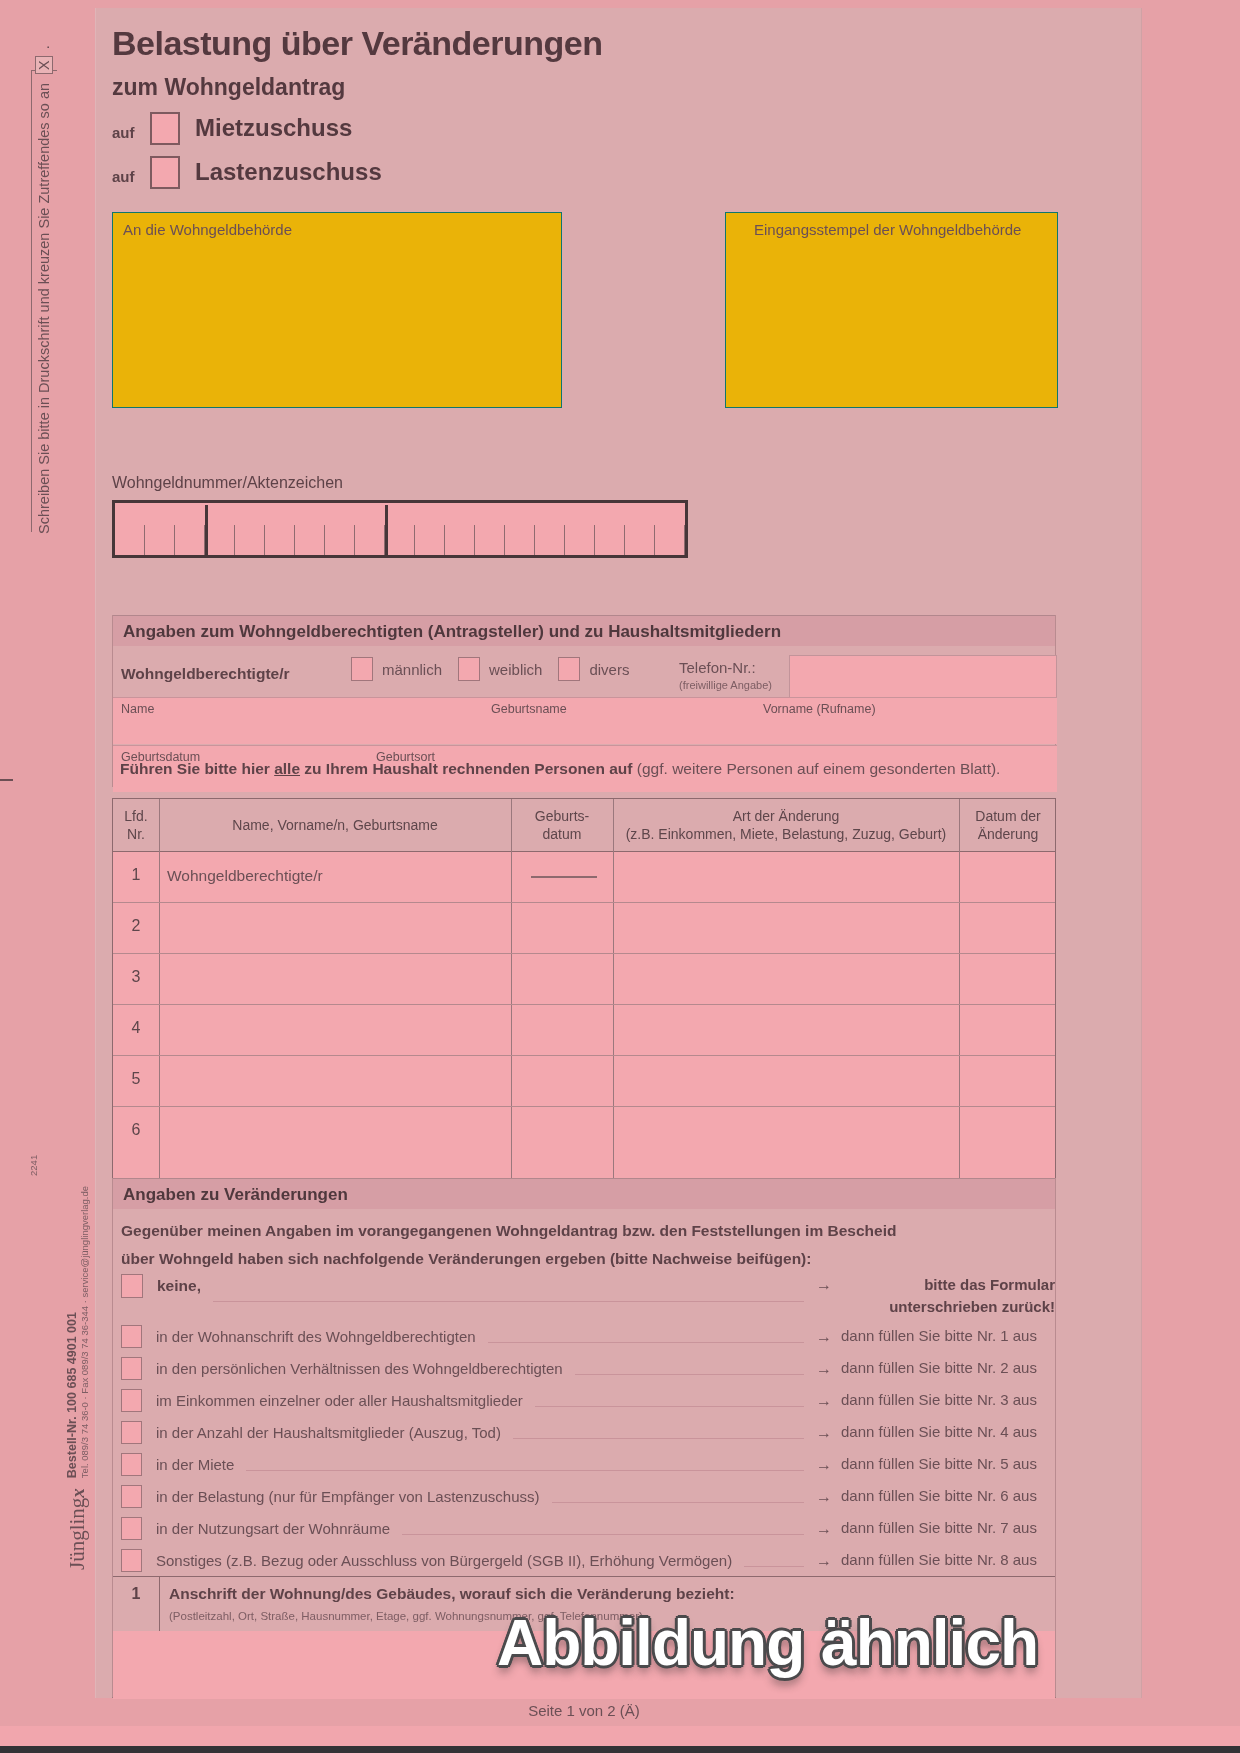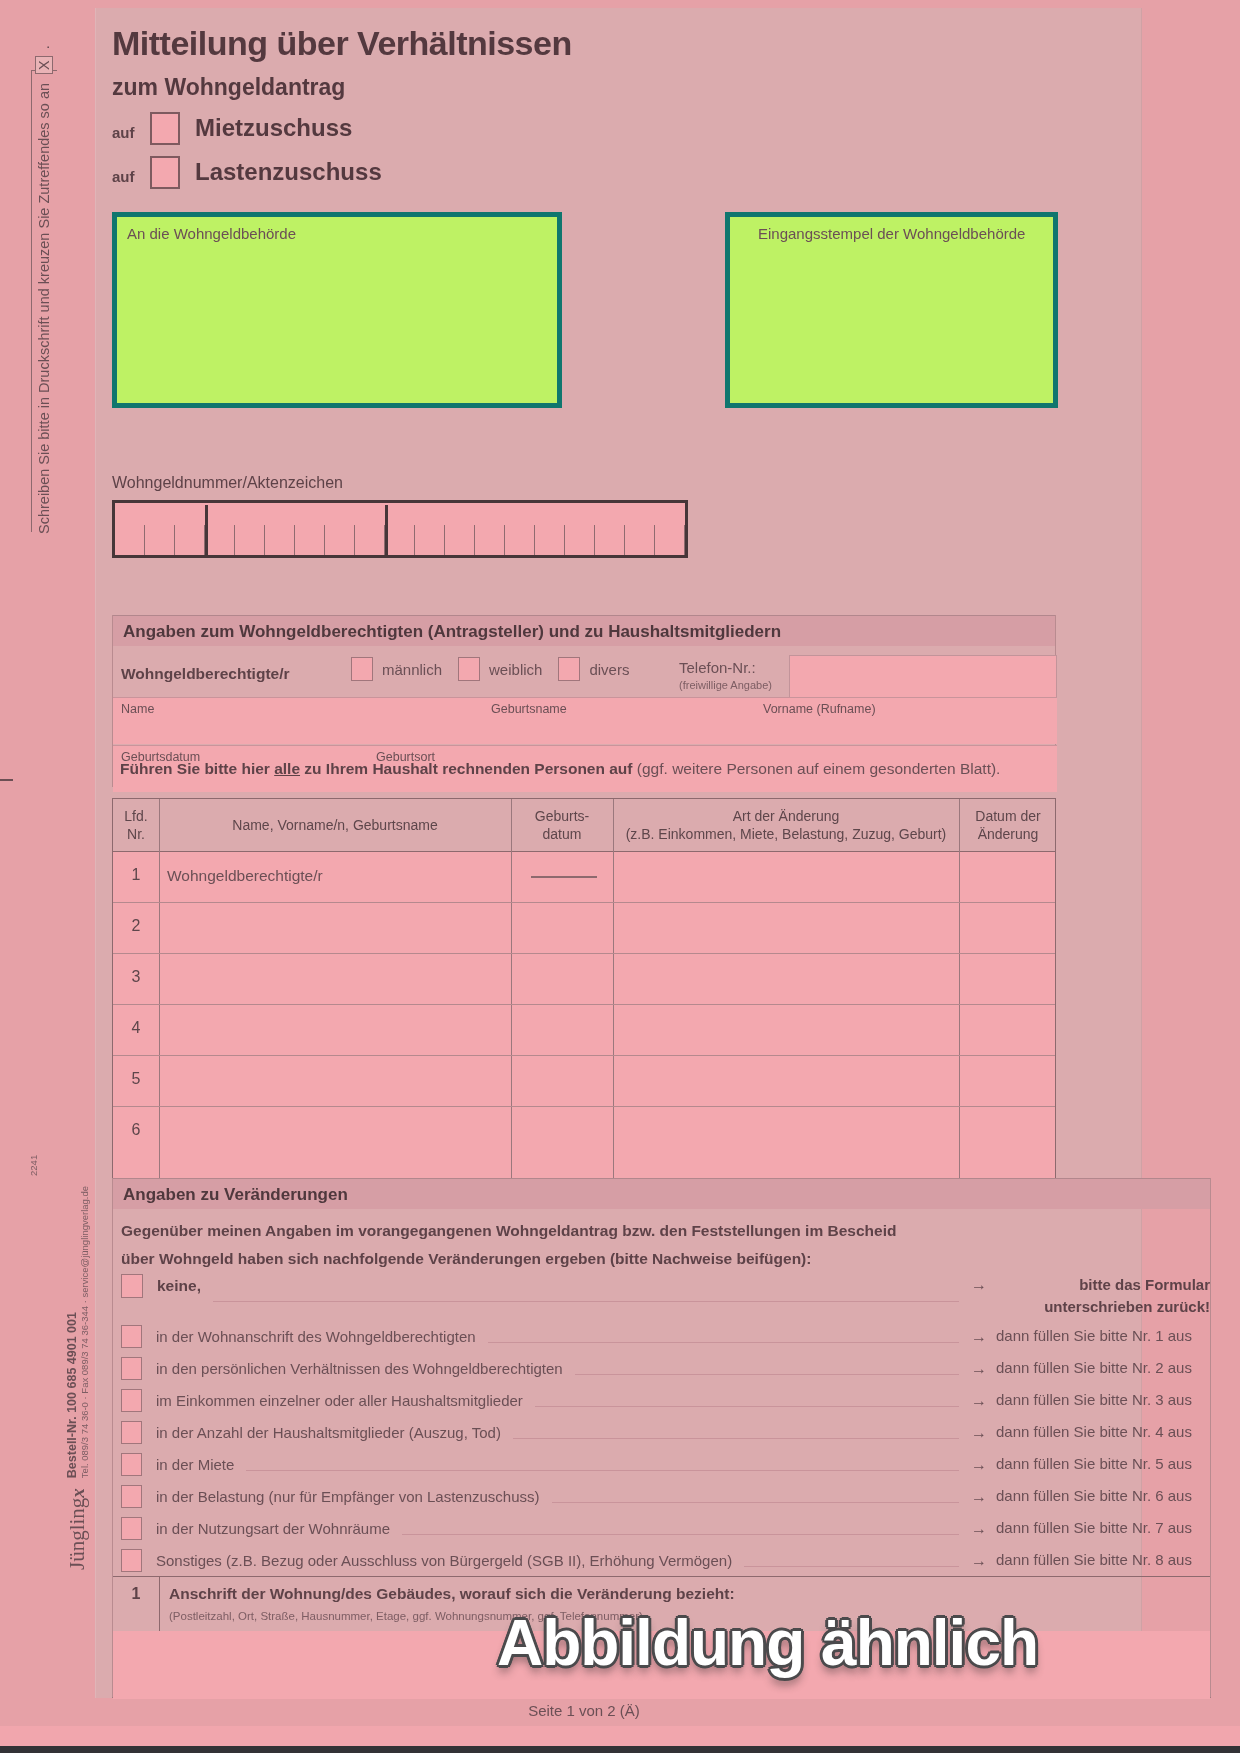--- a/index.html
+++ b/index.html
@@ -11,33 +11,33 @@
   
   .h1{left:112px;top:24px;font-size:34px;font-weight:bold;color:#54393f;letter-spacing:-0.5px;}
   .h2{left:112px;top:74px;font-size:23px;font-weight:bold;color:#54393f;}
   
   .subsidy{left:112px;top:106px;}
   .sub-row{display:flex;align-items:center;height:44px;}
   .sub-prefix{width:38px;font-size:15px;font-weight:bold;color:#5e4248;padding-top:8px;}
   .cb-big{width:30px;height:33px;background:#f3a8af;border:2px solid #7e5a5f;box-sizing:border-box;}
   .sub-label{margin-left:15px;font-size:24px;font-weight:bold;color:#54393f;}
   
-  .wbox{background:#bef264;border:5px solid #0f766e;box-sizing:border-box;font-size:15px;color:#6b4f55;}
+  .wbox{background:#eab308;border:1px solid #0f766e;box-sizing:border-box;font-size:15px;color:#6b4f55;}
   .box-auth{left:112px;top:212px;width:450px;height:196px;padding:8px 10px;}
   .box-stamp{left:725px;top:212px;width:333px;height:196px;padding:8px 10px 8px 28px;}
   
   .comb-label{left:112px;top:474px;font-size:16px;color:#5e4248;}
   .comb{left:112px;top:500px;width:576px;height:58px;background:#f3a8af;border:3px solid #473639;box-sizing:border-box;
     background-image:repeating-linear-gradient(to right,transparent 0 29px,#8f6b70 29px 30px);
     background-size:100% 58%;background-position:0 100%;background-repeat:no-repeat;}
   .comb-div{position:absolute;top:2px;bottom:0;width:3px;background:#473639;}
   
   .sec{box-sizing:border-box;border-left:1px solid #b98b90;border-right:1px solid #b98b90;}
   .sec1{left:112px;top:615px;width:944px;height:172px;}
-  .sec2{left:112px;top:1178px;width:1099px;height:520px;border-bottom:1px solid #8d696e;}
+  .sec2{left:112px;top:1178px;width:944px;height:520px;border-bottom:1px solid #8d696e;}
   .secbar{position:absolute;left:0;top:0;right:0;height:31px;background:#d69ea5;border-top:1px solid #b2878d;
     font-size:17px;font-weight:bold;color:#4f383d;line-height:31px;padding-left:10px;box-sizing:border-box;}
   .lbl{font-size:15px;color:#6b4f55;}
   .blbl{font-size:15.5px;font-weight:bold;color:#5e4248;}
   .cb-sm{width:22px;height:24px;background:#f3a8af;border:1px solid #a1767c;box-sizing:border-box;flex:0 0 auto;}
   .gender{left:238px;top:42px;display:flex;gap:16px;align-items:center;}
   .gopt{display:flex;align-items:center;gap:9px;font-size:15px;color:#6b4f55;}
   .phone-note{font-size:11px;color:#7d5d63;}
   .pfield{left:676px;top:40px;width:268px;height:44px;background:#f3a8af;border:1px solid #c2949a;box-sizing:border-box;}
   .band{left:0;width:944px;height:46px;background:#f3a8af;border-top:1px solid #c9949b;}
@@ -117,21 +117,21 @@
 
 <div class="screen">
 
   <div class="abs sheet"></div>
 
   <div class="abs vrule"></div>
   <div class="abs hrule"></div>
   <div class="abs instr"><span>Schreiben Sie bitte in Druckschrift und kreuzen Sie Zutreffendes so an</span><span class="xbox">X</span><span>.</span></div>
   <div class="abs fold"></div>
 
-  <div class="abs h1">Mitteilung über Verhältnissen</div>
+  <div class="abs h1">Belastung über Veränderungen</div>
   <div class="abs h2">zum Wohngeldantrag</div>
 
   <div class="abs subsidy">
 
       <div class="sub-row">
         <span class="sub-prefix">auf</span>
         <span class="cb-big"></span>
         <span class="sub-label">Mietzuschuss</span>
       </div>
 

